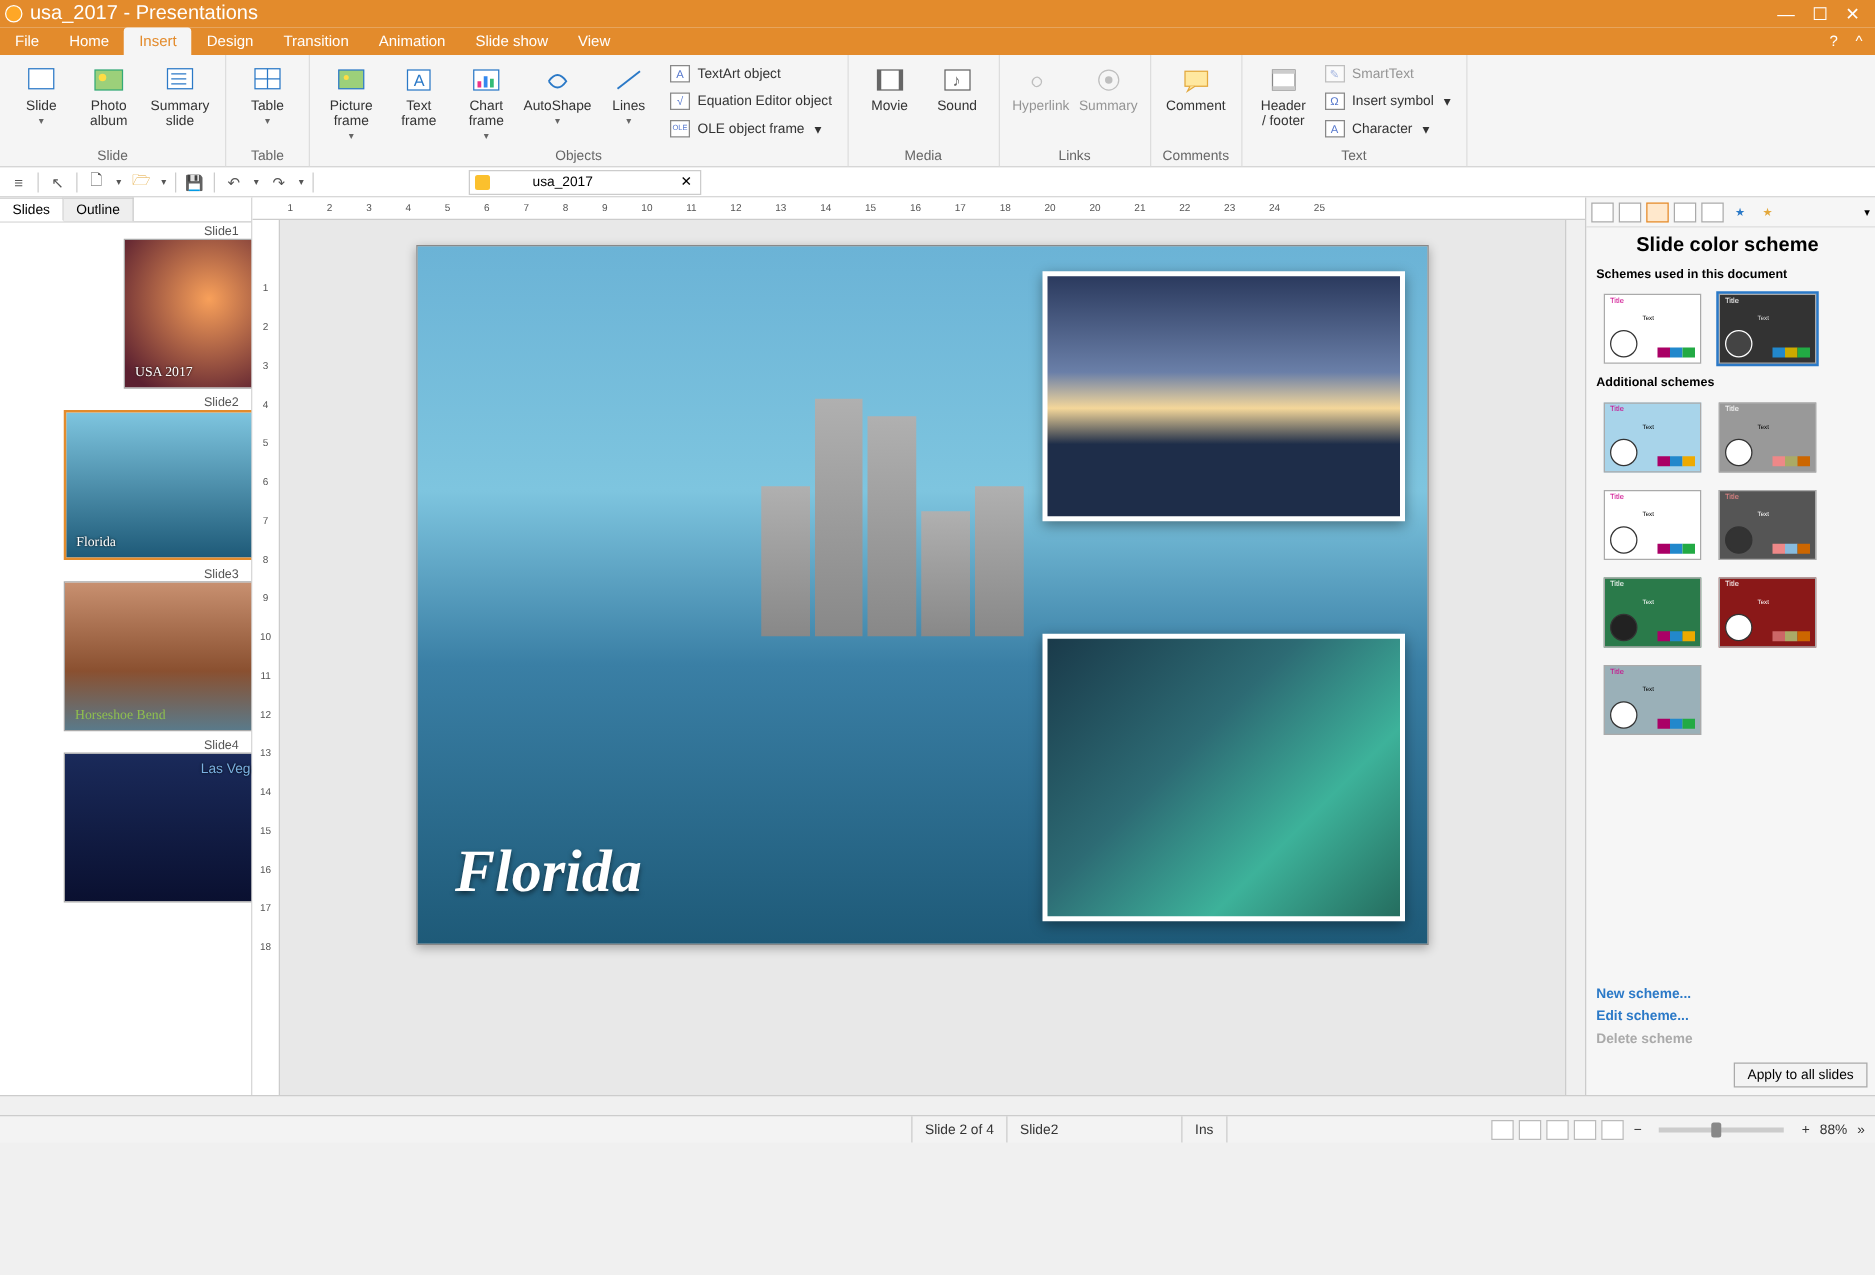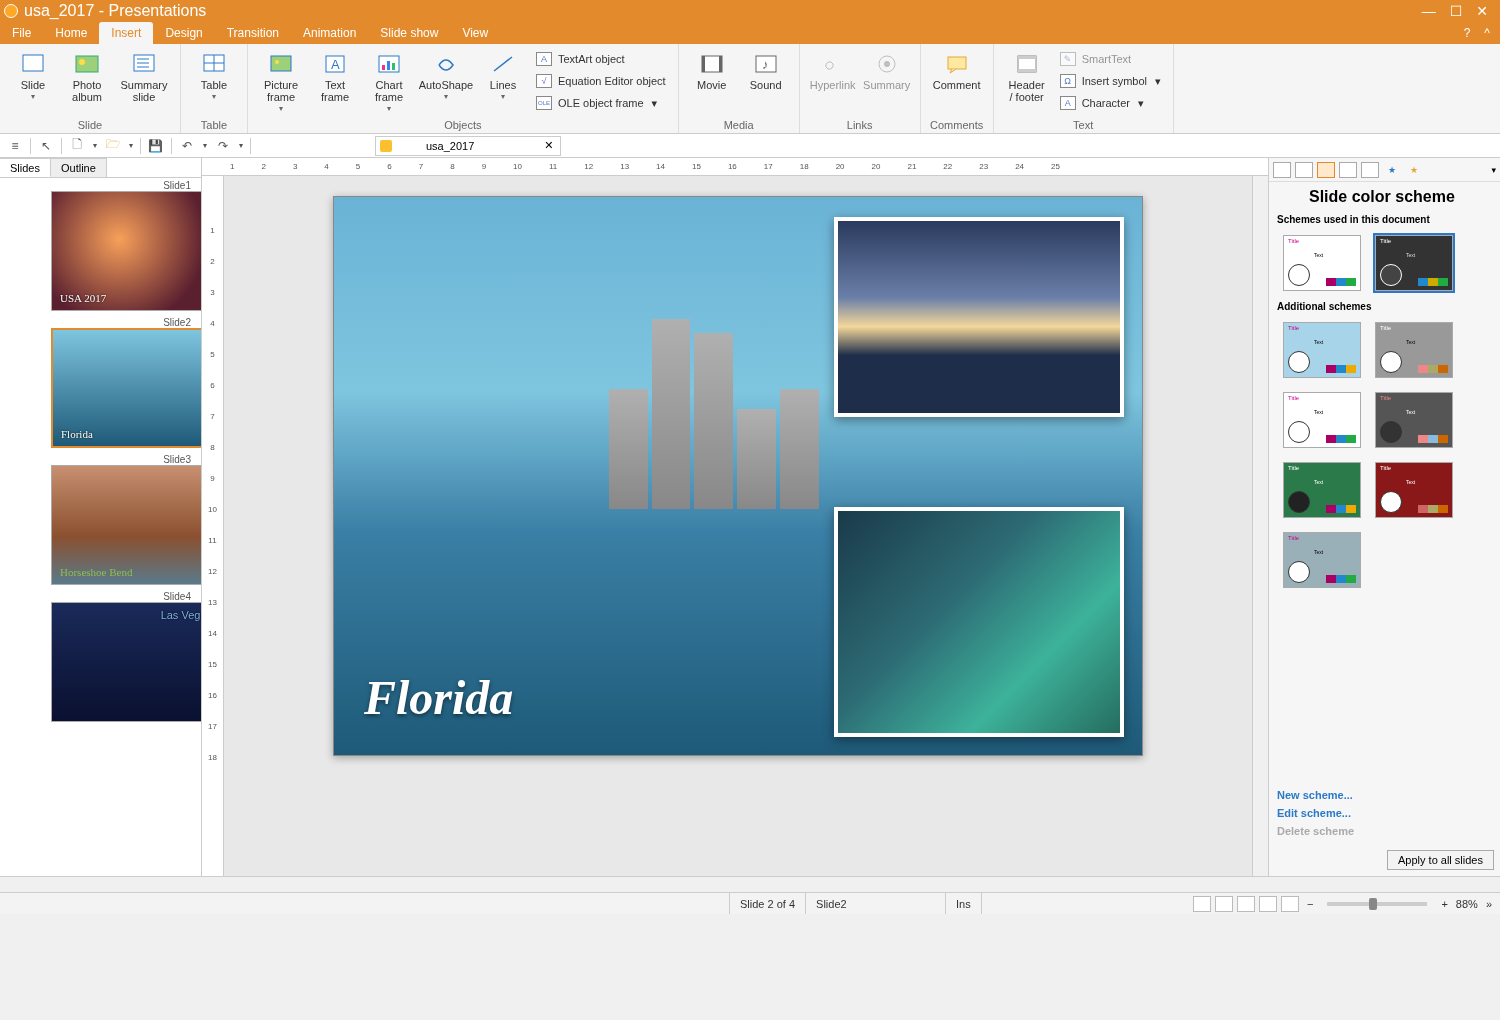--- a/index.html
+++ b/index.html
@@ -381,21 +381,21 @@
 <div class="main">
 
   <div class="left-panel">
     <div class="lp-tabs">
       <div class="lp-tab active">Slides</div>
       <div class="lp-tab">Outline</div>
     </div>
     <div class="thumbs">
       <div class="thumb">
         <div class="tlabel">Slide1</div>
-        <div class="timg" style="background:radial-gradient(circle at 40% 40%,#f8a05a,#5b2030 70%);">
+        <div class="timg" style="background:radial-gradient(circle at 40% 40%,#f8a05a,#5b2030 70%);margin-left:48px;">
           <div class="caption">USA  2017</div>
         </div>
       </div>
       <div class="thumb selected">
         <div class="tlabel">Slide2</div>
         <div class="timg" style="background:linear-gradient(180deg,#7ec5df,#1e5a78);">
           <div class="caption">Florida</div>
         </div>
       </div>
       <div class="thumb">

